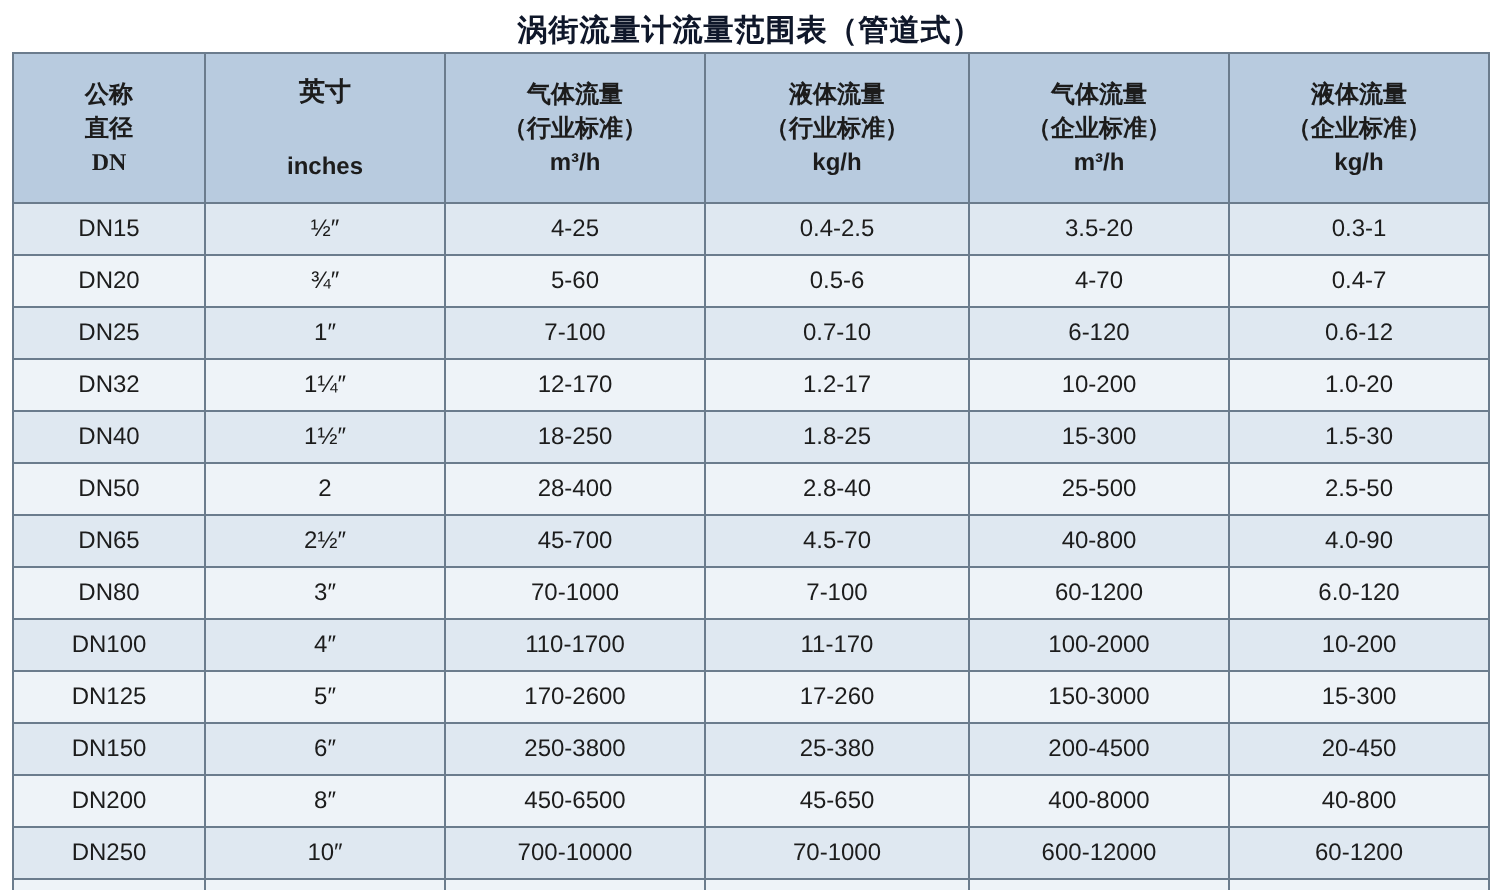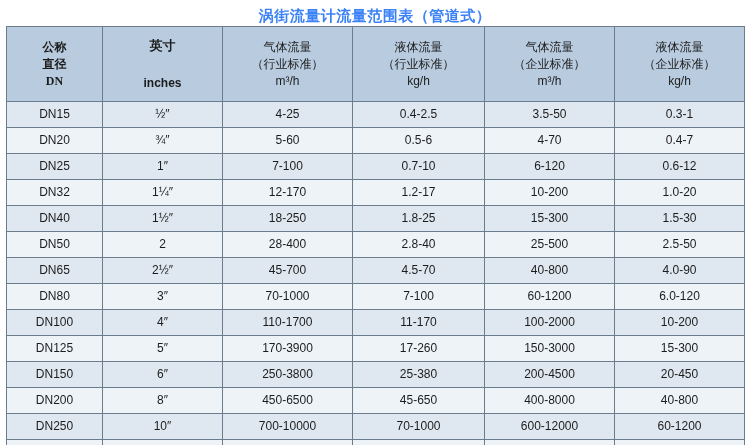--- a/index.html
+++ b/index.html
@@ -19,21 +19,21 @@
     height: 445px;
     box-sizing: border-box;
     background: #ffffff;
     display: flex;
     flex-direction: column;
   }
   .title {
     text-align: center;
     font-size: 15px;
     font-weight: bold;
-    color: #3b82f6;
+    color: #0f172a;
     padding: 6px 0 6px 0;
     letter-spacing: 0.5px;
     height: 26px;
     line-height: 20px;
     box-sizing: border-box;
   }
   .table-wrap {
     flex: 1;
     padding: 0 6px 4px 6px;
     box-sizing: border-box;
@@ -54,21 +54,21 @@
   thead th {
     background: #b8cbdf;
     font-weight: bold;
     font-size: 13px;
     padding: 2px 2px;
     line-height: 17px;
     height: 70px;
   }
   thead th .sub {
     display: block;
-    font-weight: normal;
+    font-weight: bold;
   }
   thead th.col-dn .ln {
     display: block;
     text-align: center;
     font-family: Liberation Serif, serif;
   }
   thead th.col-inch .ln1 {
     display: block;
     font-weight: bold;
     font-size: 13px;
@@ -147,21 +147,21 @@
             <span class="sub">kg/h</span>
           </th>
         </tr>
       </thead>
       <tbody id="table-body">
           <tr>
             <td class="cell-dn">DN15</td>
             <td class="cell-inch">½″</td>
             <td>4-25</td>
             <td>0.4-2.5</td>
-            <td>3.5-50</td>
+            <td>3.5-20</td>
             <td>0.3-1</td>
           </tr>
           <tr>
             <td class="cell-dn">DN20</td>
             <td class="cell-inch">¾″</td>
             <td>5-60</td>
             <td>0.5-6</td>
             <td>4-70</td>
             <td>0.4-7</td>
           </tr>
@@ -217,21 +217,21 @@
             <td class="cell-dn">DN100</td>
             <td class="cell-inch">4″</td>
             <td>110-1700</td>
             <td>11-170</td>
             <td>100-2000</td>
             <td>10-200</td>
           </tr>
           <tr>
             <td class="cell-dn">DN125</td>
             <td class="cell-inch">5″</td>
-            <td>170-3900</td>
+            <td>170-2600</td>
             <td>17-260</td>
             <td>150-3000</td>
             <td>15-300</td>
           </tr>
           <tr>
             <td class="cell-dn">DN150</td>
             <td class="cell-inch">6″</td>
             <td>250-3800</td>
             <td>25-380</td>
             <td>200-4500</td>

